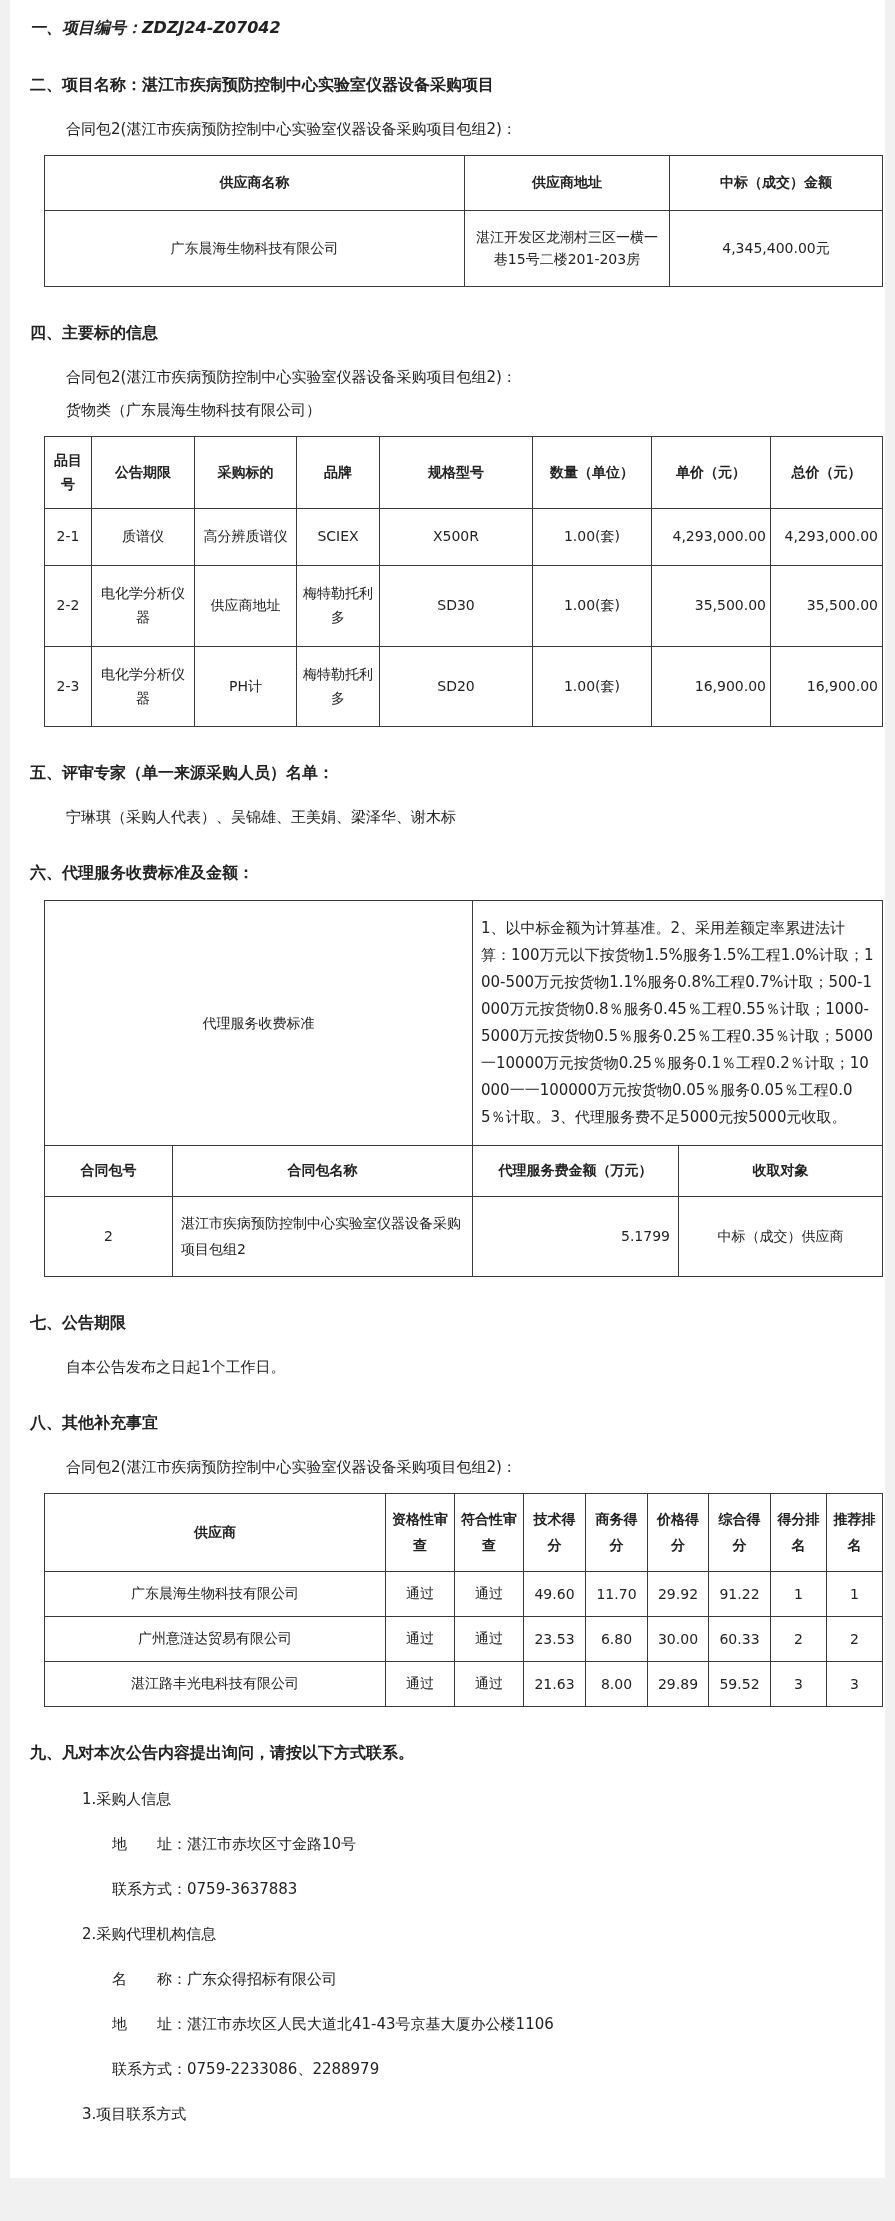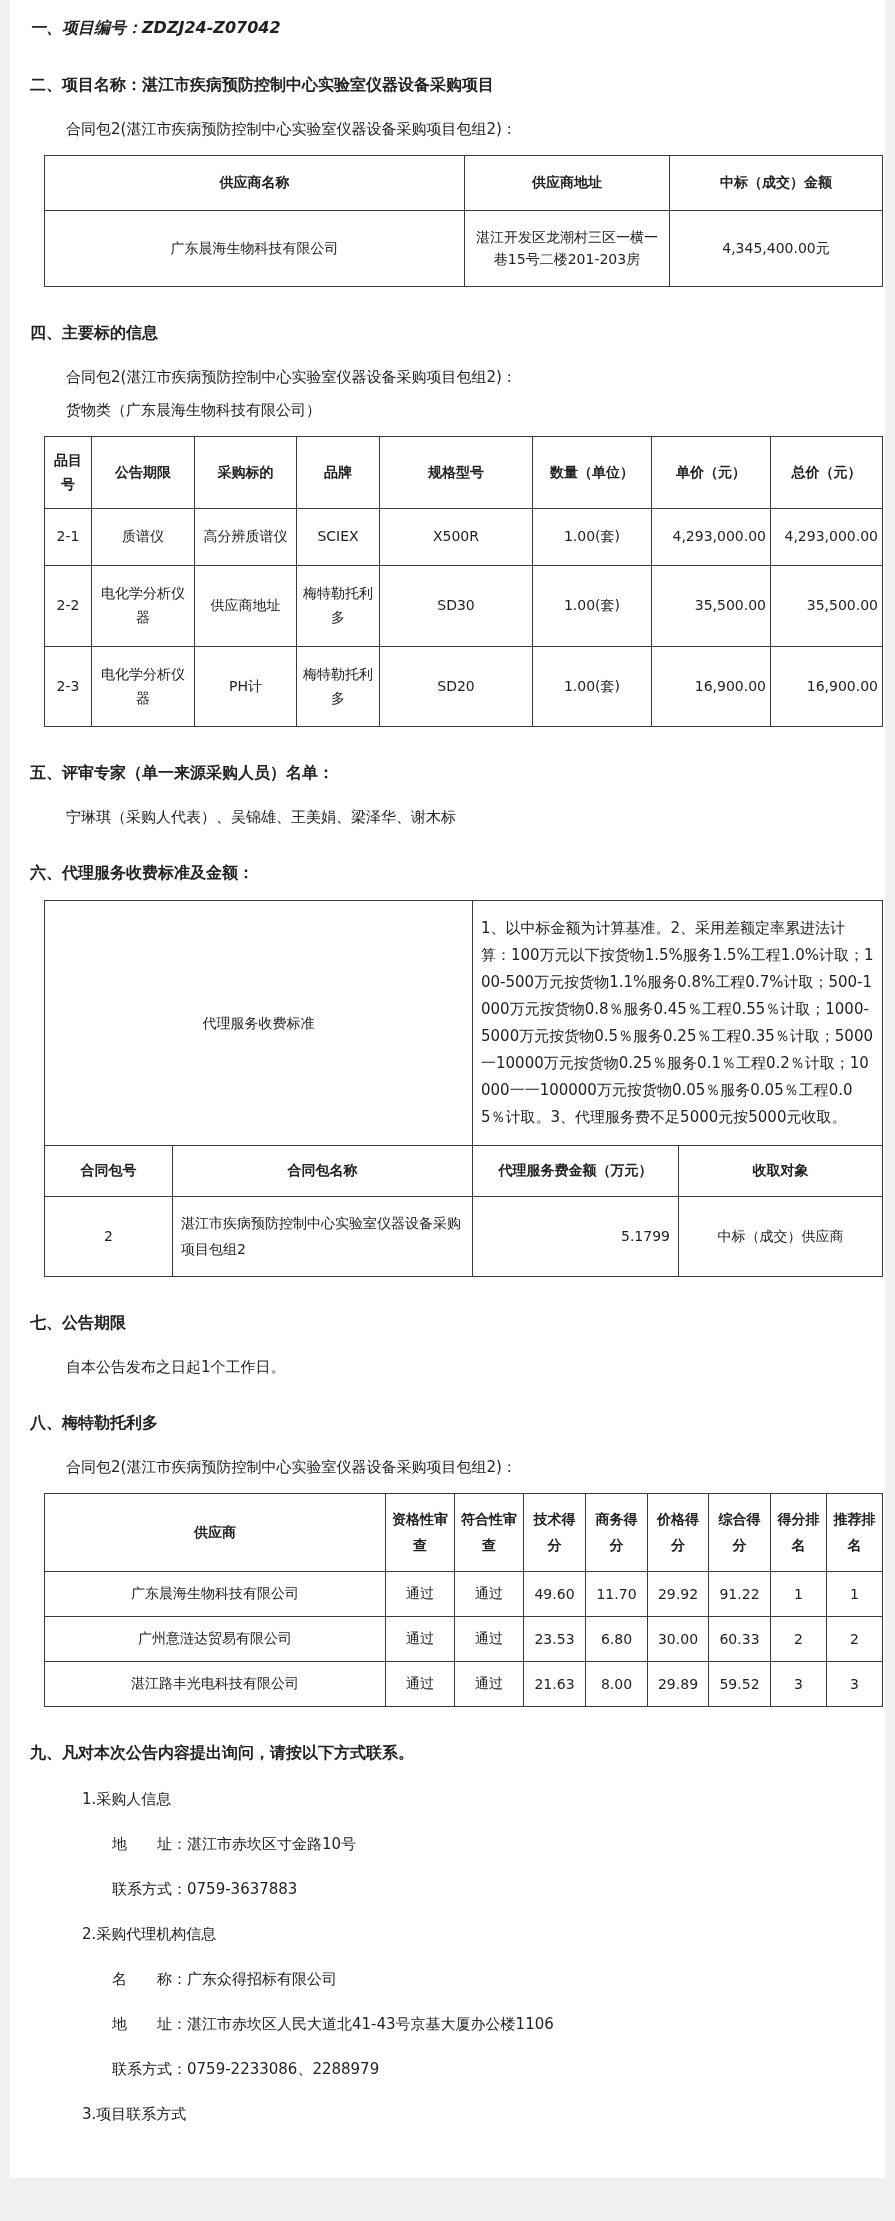--- a/index.html
+++ b/index.html
@@ -146,21 +146,21 @@
         <td class="cell-left">湛江市疾病预防控制中心实验室仪器设备采购项目包组2</td>
         <td class="num">5.1799</td>
         <td>中标（成交）供应商</td>
       </tr>
     </tbody>
       </table>
 
     <div class="sec-title">七、公告期限</div>
     <div class="para">自本公告发布之日起1个工作日。</div>
 
-    <div class="sec-title">八、梅特勒托利多</div>
+    <div class="sec-title">八、其他补充事宜</div>
     <div class="para">合同包2(湛江市疾病预防控制中心实验室仪器设备采购项目包组2)：</div>
 
     <table class="eval-table">
       <colgroup>
           <col style="width:341px">
           <col style="width:69px">
           <col style="width:69px">
           <col style="width:62px">
           <col style="width:62px">
           <col style="width:61px">

